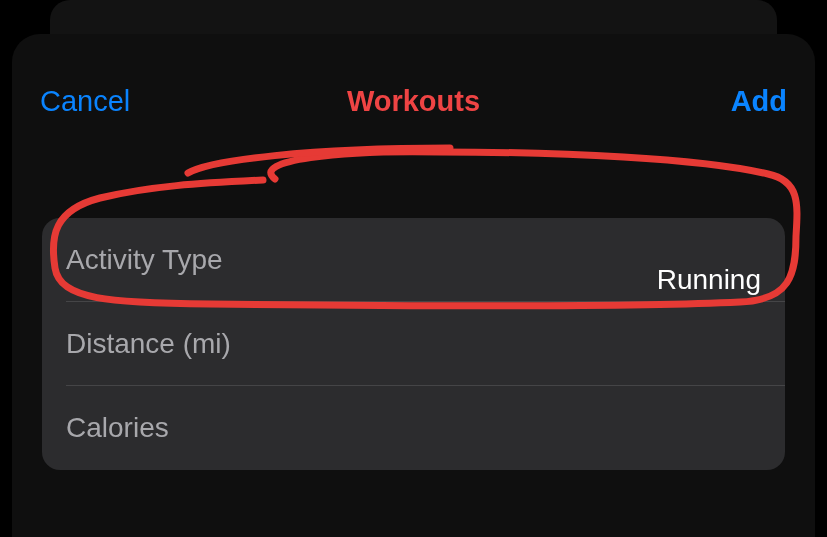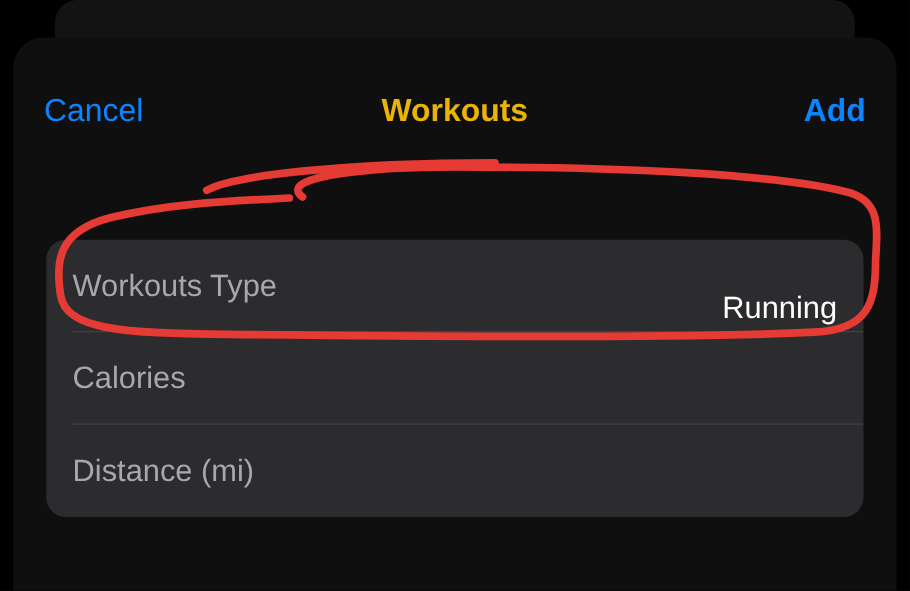--- a/index.html
+++ b/index.html
@@ -53,21 +53,21 @@
       flex: 2;
       text-align: center;
     }
     .cancel-btn {
       color: #0a84ff;
       font-size: 29px;
       font-weight: 400;
       cursor: pointer;
     }
     .title {
-      color: #eab308;
+      color: #ef4444;
       font-size: 29px;
       font-weight: 600;
     }
     .add-btn {
       color: #0a84ff;
       font-size: 29px;
       font-weight: 700;
       cursor: pointer;
     }
     .list-group {
@@ -127,31 +127,31 @@
       <span class="title">Workouts</span>
     </div>
     <div class="nav-right">
       <span class="add-btn">Add</span>
     </div>
   </div>
 
   <div class="list-group">
 
     <div class="list-row">
-      <span class="row-label">Workouts Type</span>
+      <span class="row-label">Activity Type</span>
       <span class="row-value">Running</span>
     </div>
 
     <div class="list-row">
-      <span class="row-label">Calories</span>
+      <span class="row-label">Distance (mi)</span>
       <span class="row-value"></span>
     </div>
 
     <div class="list-row">
-      <span class="row-label">Distance (mi)</span>
+      <span class="row-label">Calories</span>
       <span class="row-value"></span>
     </div>
 
   </div>
 </div>
 
 <svg class="annotation-svg" viewBox="0 0 827 537">
   <path d="M 275 179
            C 250 160, 340 150, 440 152
            C 560 152, 700 158, 768 174

